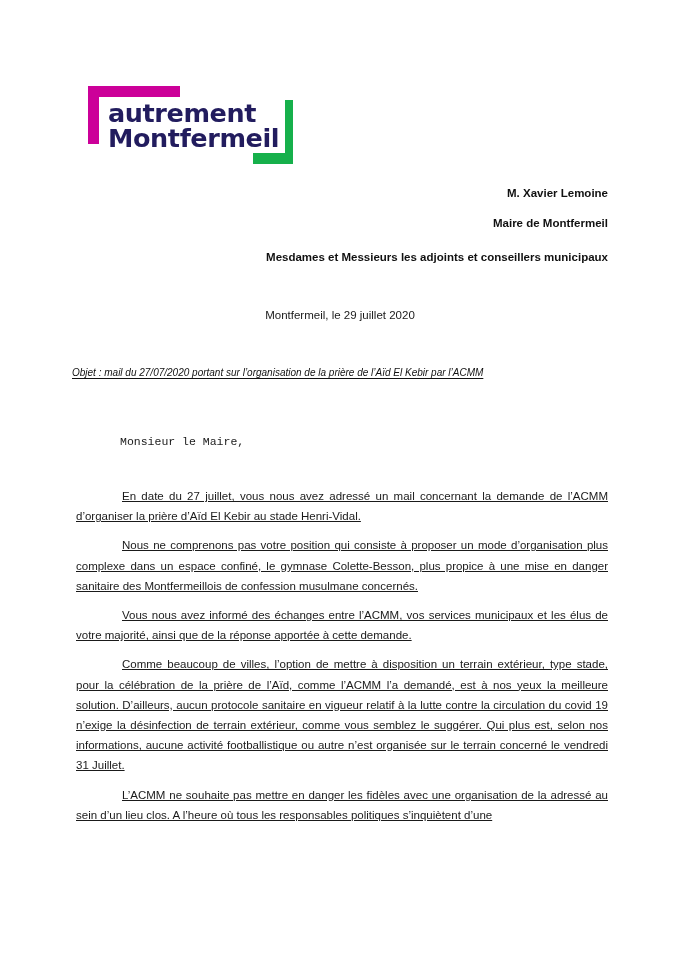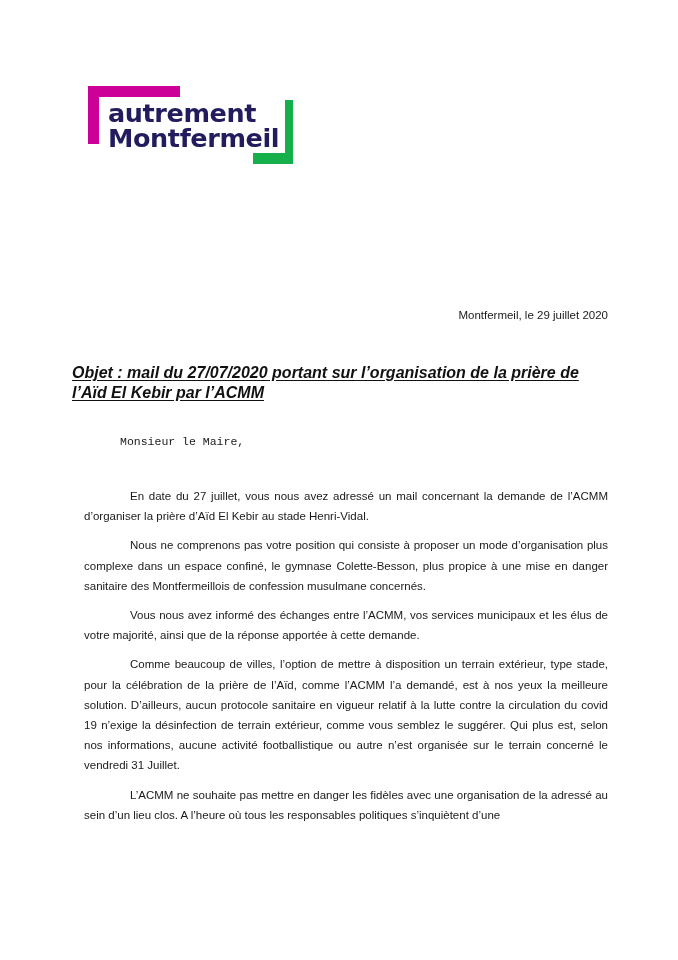--- a/index.html
+++ b/index.html
@@ -87,34 +87,34 @@
   .addressee .line.wide {
     margin-top: 4px;
   }
 
   
   .dateline {
     position: absolute;
     left: 72px;
     right: 70px;
     top: 309px;
-    text-align: right;
+    text-align: center;
     font-size: 11.5px;
     color: #1a1a1a;
   }
 
   
   .subject {
     position: absolute;
     left: 72px;
     width: 530px;
     top: 363px;
-    font-size: 16px;
+    font-size: 10px;
     font-style: italic;
-    font-weight: 700;
+    font-weight: 400;
     line-height: 20px;
     text-decoration: underline;
     text-underline-offset: 2px;
     color: #111111;
   }
 
   
   .salutation {
     position: absolute;
     left: 120px;
@@ -129,41 +129,47 @@
     position: absolute;
     left: 72px;
     top: 486px;
     width: 536px;
     font-size: 11.5px;
     line-height: 20.2px;
     text-align: justify;
     color: #1a1a1a;
   }
   .body-text p {
-    margin: 0 0 9px 12px;
+    margin: 0 0 9px 4px;
     text-indent: 46px;
+    text-decoration: underline;
   }
   .body-text p:last-child {
     margin-bottom: 0;
   }
 </style>
 </head>
 <body>
 
 <div class="page">
 
   <div class="logo-block">
     <div class="logo-bracket-magenta" style="--magenta: #CC0099;"></div>
     <div class="logo-bracket-green" style="--green: #16B04B;"></div>
     <div class="logo-words">
       <span class="logo-line" style="color: rgb(34, 28, 94);">autrement</span>
       <span class="logo-line" style="color: rgb(34, 28, 94);">Montfermeil</span>
     </div>
   </div>
 
+  <div class="addressee">
+    <div class="line">M. Xavier Lemoine</div>
+    <div class="line">Maire de Montfermeil</div>
+    <div class="line wide">Mesdames et Messieurs les adjoints et conseillers municipaux</div>
+  </div>
 
   <div class="dateline">Montfermeil, le 29 juillet 2020</div>
 
   <div class="subject">Objet : mail du 27/07/2020 portant sur l’organisation de la prière de l’Aïd El Kebir par l’ACMM</div>
 
   <div class="salutation">Monsieur le Maire,</div>
 
   <div class="body-text">
     <p>En date du 27 juillet, vous nous avez adressé un mail concernant la demande de l’ACMM d’organiser la prière d’Aïd El Kebir au stade Henri-Vidal.</p>
     <p>Nous ne comprenons pas votre position qui consiste à proposer un mode d’organisation plus complexe dans un espace confiné, le gymnase Colette-Besson, plus propice à une mise en danger sanitaire des Montfermeillois de confession musulmane concernés.</p>

